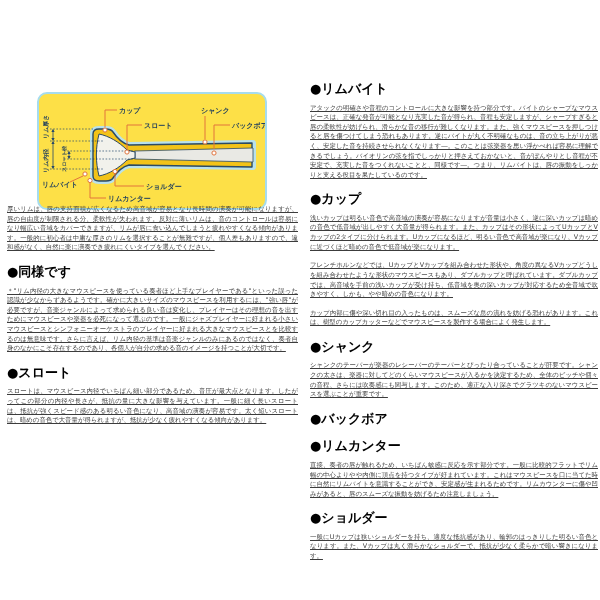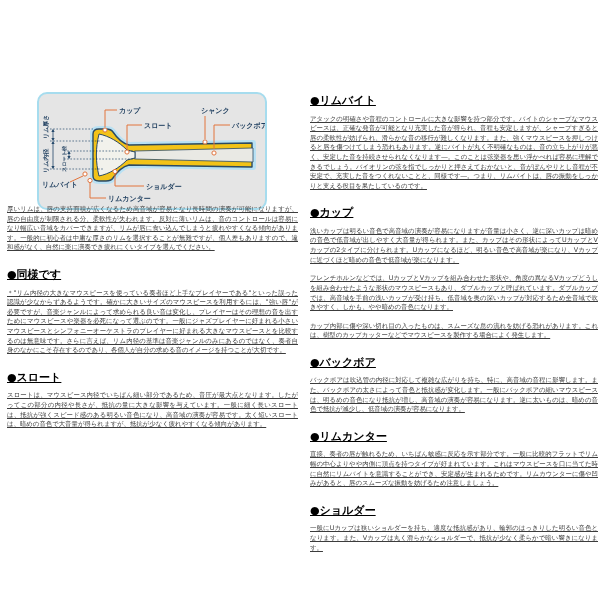--- a/index.html
+++ b/index.html
@@ -1,31 +1,31 @@
 <!DOCTYPE html>
 <html><head>
 <meta charset="utf-8">
 <style>
   html,body { margin:0; padding:0; background:#fff; }
   body { width:600px; height:600px; font-family:"DejaVu Sans",sans-serif; }
   .page { position:relative; width:600px; height:600px; background:#fff; overflow:hidden; }
 
   .panel {
     position:absolute; left:37px; top:92px; width:226px; height:114px;
-    border:2px solid #a6dcee; border-radius:10px; background:#e5e5e5;
+    border:2px solid #a6dcee; border-radius:10px; background:#fde047;
   }
   .panel svg { display:block; width:226px; height:114px; }
 
   .col { position:absolute; color:#3c3c3c; font-size:6.4px; line-height:1.5;
          text-align:justify; letter-spacing:0; }
   .col-left  { left:7px;  top:205px; width:291px; }
   .col-right { left:310px; top:79px;  width:288px; }
 
   .sec { margin:0 0 8px 0; }
-  .sec h3 { margin:14px 0 5px 0; font-size:11px; font-weight:bold; color:#000;text-decoration:underline; }
+  .sec h3 { margin:0 0 5px 0; font-size:13px; font-weight:bold; color:#000; }
   .sec p  { margin:0 0 9px 0;text-decoration:underline; }
 
   .dia-label { font-size:7px; font-weight:bold; fill:#1d3d5e; }
   .dia-dim   { font-size:6px; font-weight:bold; fill:#1d3d5e; }
   .dia-dim-s { font-size:5.2px; font-weight:bold; fill:#1d3d5e; }
 </style>
 </head>
 <body>
 
 <div class="page">
@@ -112,22 +112,25 @@
       <h3>●リムバイト</h3>
       <p>アタックの明確さや音程のコントロールに大きな影響を持つ部分です。バイトのシャープなマウスピースは、正確な発音が可能となり充実した音が得られ、音程も安定しますが、シャープすぎると唇の柔軟性が妨げられ、滑らかな音の移行が難しくなります。また、強くマウスピースを押しつけると唇を傷つけてしまう恐れもあります。逆にバイトが丸く不明確なものは、音の立ち上がりが悪く、安定した音を持続させられなくなります―。このことは弦楽器を思い浮かべれば容易に理解できるでしょう。バイオリンの弦を指でしっかりと押さえておかないと、音がぼんやりとし音程が不安定で、充実した音をつくれないことと、同様です―。つまり、リムバイトは、唇の振動をしっかりと支える役目を果たしているのです。</p>
     </div>
     <div class="sec">
       <h3>●カップ</h3>
       <p>浅いカップは明るい音色で高音域の演奏が容易になりますが音量は小さく、逆に深いカップは暗めの音色で低音域が出しやすく大音量が得られます。また、カップはその形状によってUカップとVカップの2タイプに分けられます。Uカップになるほど、明るい音色で高音域が楽になり、Vカップに近づくほど暗めの音色で低音域が楽になります。</p>
       <p>フレンチホルンなどでは、UカップとVカップを組み合わせた形状や、角度の異なるVカップどうしを組み合わせたような形状のマウスピースもあり、ダブルカップと呼ばれています。ダブルカップでは、高音域を手前の浅いカップが受け持ち、低音域を奥の深いカップが対応するため全音域で吹きやすく、しかも、やや暗めの音色になります。</p>
       <p>カップ内部に傷や深い切れ目の入ったものは、スムーズな息の流れを妨げる恐れがあります。これは、樹型のカップカッターなどでマウスピースを製作する場合によく発生します。</p>
     </div>
     <div class="sec">
+      <h3>●シャンク</h3>
+      <p>シャンクのテーパーが楽器のレシーバーのテーパーとぴったり合っていることが肝要です。シャンクの太さは、楽器に対してどのくらいマウスピースが入るかを決定するため、全体のピッチや個々の音程、さらには吹奏感にも関与します。このため、適正な入り深さでグラツキのないマウスピースを選ぶことが重要です。</p>
+    </div>
+    <div class="sec">
       <h3>●バックボア</h3>
-      <p>バックボアは吹込管の内径に対応して複雑な広がりを持ち、特に、高音域の音程に影響します。また、バックボアの太さによって音色と抵抗感が変化します。一般にバックボアの細いマウスピースは、明るめの音色になり抵抗が増し、高音域の演奏が容易になります。逆に太いものは、暗めの音色で抵抗が減少し、低音域の演奏が容易になります。</p>
     </div>
     <div class="sec">
       <h3>●リムカンター</h3>
       <p>直接、奏者の唇が触れるため、いちばん敏感に反応を示す部分です。一般に比較的フラットでリム幅の中心よりやや内側に頂点を持つタイプが好まれています。これはマウスピースを口に当てた時に自然にリムバイトを意識することができ、安定感が生まれるためです。リムカウンターに傷や凹みがあると、唇のスムーズな振動を妨げるため注意しましょう。</p>
     </div>
     <div class="sec">
       <h3>●ショルダー</h3>
       <p>一般にUカップは狭いショルダーを持ち、適度な抵抗感があり、輪郭のはっきりした明るい音色となります。また、Vカップは丸く滑らかなショルダーで、抵抗が少なく柔らかで暗い響きになります。</p>
     </div>
   </div>

